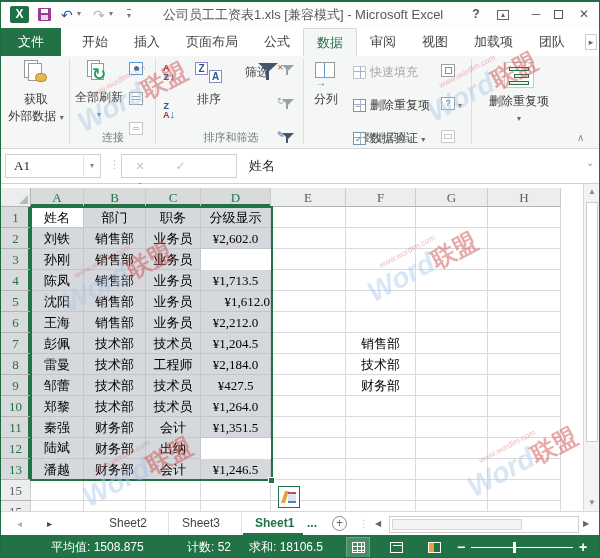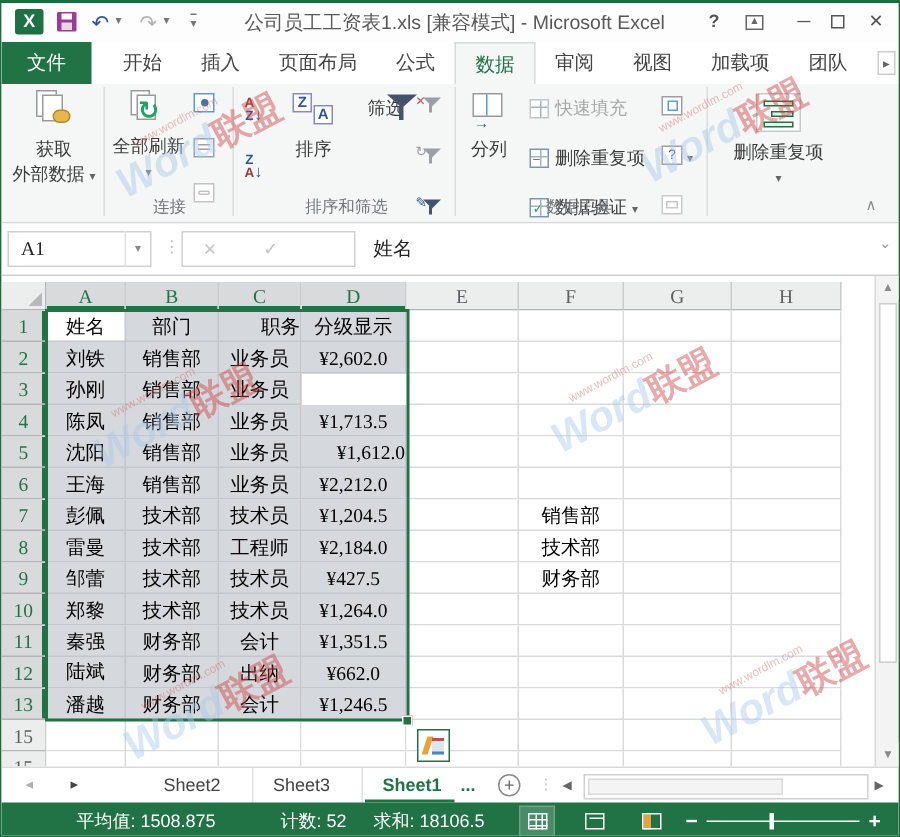--- a/index.html
+++ b/index.html
@@ -265,21 +265,21 @@
       <div class="colheader sel" style="left: 83px; top: 4px; width: 62px; height: 19px; line-height: 19px;">B</div>
       <div class="colheader sel" style="left: 145px; top: 4px; width: 55px; height: 19px; line-height: 19px;">C</div>
       <div class="colheader sel" style="left: 200px; top: 4px; width: 70px; height: 19px; line-height: 19px;">D</div>
       <div class="colheader" style="left: 270px; top: 4px; width: 75px; height: 19px; line-height: 19px;">E</div>
       <div class="colheader" style="left: 345px; top: 4px; width: 70px; height: 19px; line-height: 19px;">F</div>
       <div class="colheader" style="left: 415px; top: 4px; width: 72px; height: 19px; line-height: 19px;">G</div>
       <div class="colheader" style="left: 487px; top: 4px; width: 73px; height: 19px; line-height: 19px;">H</div>
       <div class="rowheader sel" style="left: 0px; top: 23px; width: 30px; height: 21px; line-height: 21px;">1</div>
       <div class="cell selcell activecell" style="left: 30px; top: 23px; width: 53px; height: 21px; line-height: 21px;">姓名</div>
       <div class="cell selcell" style="left: 83px; top: 23px; width: 62px; height: 21px; line-height: 21px;">部门</div>
-      <div class="cell selcell" style="left: 145px; top: 23px; width: 55px; height: 21px; line-height: 21px; text-align: right;">职务</div>
+      <div class="cell selcell" style="left: 145px; top: 23px; width: 55px; height: 21px; line-height: 21px;">职务</div>
       <div class="cell selcell" style="left: 200px; top: 23px; width: 70px; height: 21px; line-height: 21px;">分级显示</div>
       <div class="cell" style="left: 270px; top: 23px; width: 75px; height: 21px; line-height: 21px;"></div>
       <div class="cell" style="left: 345px; top: 23px; width: 70px; height: 21px; line-height: 21px;"></div>
       <div class="cell" style="left: 415px; top: 23px; width: 72px; height: 21px; line-height: 21px;"></div>
       <div class="cell" style="left: 487px; top: 23px; width: 73px; height: 21px; line-height: 21px;"></div>
       <div class="rowheader sel" style="left: 0px; top: 44px; width: 30px; height: 21px; line-height: 21px;">2</div>
       <div class="cell selcell" style="left: 30px; top: 44px; width: 53px; height: 21px; line-height: 21px;">刘铁</div>
       <div class="cell selcell" style="left: 83px; top: 44px; width: 62px; height: 21px; line-height: 21px;">销售部</div>
       <div class="cell selcell" style="left: 145px; top: 44px; width: 55px; height: 21px; line-height: 21px;">业务员</div>
       <div class="cell selcell" style="left: 200px; top: 44px; width: 70px; height: 21px; line-height: 21px;">¥2,602.0</div>
@@ -364,21 +364,20 @@
       <div class="cell selcell" style="left: 145px; top: 233px; width: 55px; height: 21px; line-height: 21px;">会计</div>
       <div class="cell selcell" style="left: 200px; top: 233px; width: 70px; height: 21px; line-height: 21px;">¥1,351.5</div>
       <div class="cell" style="left: 270px; top: 233px; width: 75px; height: 21px; line-height: 21px;"></div>
       <div class="cell" style="left: 345px; top: 233px; width: 70px; height: 21px; line-height: 21px;"></div>
       <div class="cell" style="left: 415px; top: 233px; width: 72px; height: 21px; line-height: 21px;"></div>
       <div class="cell" style="left: 487px; top: 233px; width: 73px; height: 21px; line-height: 21px;"></div>
       <div class="rowheader sel" style="left: 0px; top: 254px; width: 30px; height: 21px; line-height: 21px;">12</div>
       <div class="cell selcell" style="left: 30px; top: 254px; width: 53px; height: 21px; line-height: 21px; font-family: Liberation Mono, monospace;">陆斌</div>
       <div class="cell selcell" style="left: 83px; top: 254px; width: 62px; height: 21px; line-height: 21px;">财务部</div>
       <div class="cell selcell" style="left: 145px; top: 254px; width: 55px; height: 21px; line-height: 21px;">出纳</div>
-      <div class="cell selcell" style="left: 200px; top: 254px; width: 70px; height: 21px; line-height: 21px;">¥662.0</div>
       <div class="cell" style="left: 270px; top: 254px; width: 75px; height: 21px; line-height: 21px;"></div>
       <div class="cell" style="left: 345px; top: 254px; width: 70px; height: 21px; line-height: 21px;"></div>
       <div class="cell" style="left: 415px; top: 254px; width: 72px; height: 21px; line-height: 21px;"></div>
       <div class="cell" style="left: 487px; top: 254px; width: 73px; height: 21px; line-height: 21px;"></div>
       <div class="rowheader sel" style="left: 0px; top: 275px; width: 30px; height: 21px; line-height: 21px;">13</div>
       <div class="cell selcell" style="left: 30px; top: 275px; width: 53px; height: 21px; line-height: 21px;">潘越</div>
       <div class="cell selcell" style="left: 83px; top: 275px; width: 62px; height: 21px; line-height: 21px;">财务部</div>
       <div class="cell selcell" style="left: 145px; top: 275px; width: 55px; height: 21px; line-height: 21px;">会计</div>
       <div class="cell selcell" style="left: 200px; top: 275px; width: 70px; height: 21px; line-height: 21px;">¥1,246.5</div>
       <div class="cell" style="left: 270px; top: 275px; width: 75px; height: 21px; line-height: 21px;"></div>

